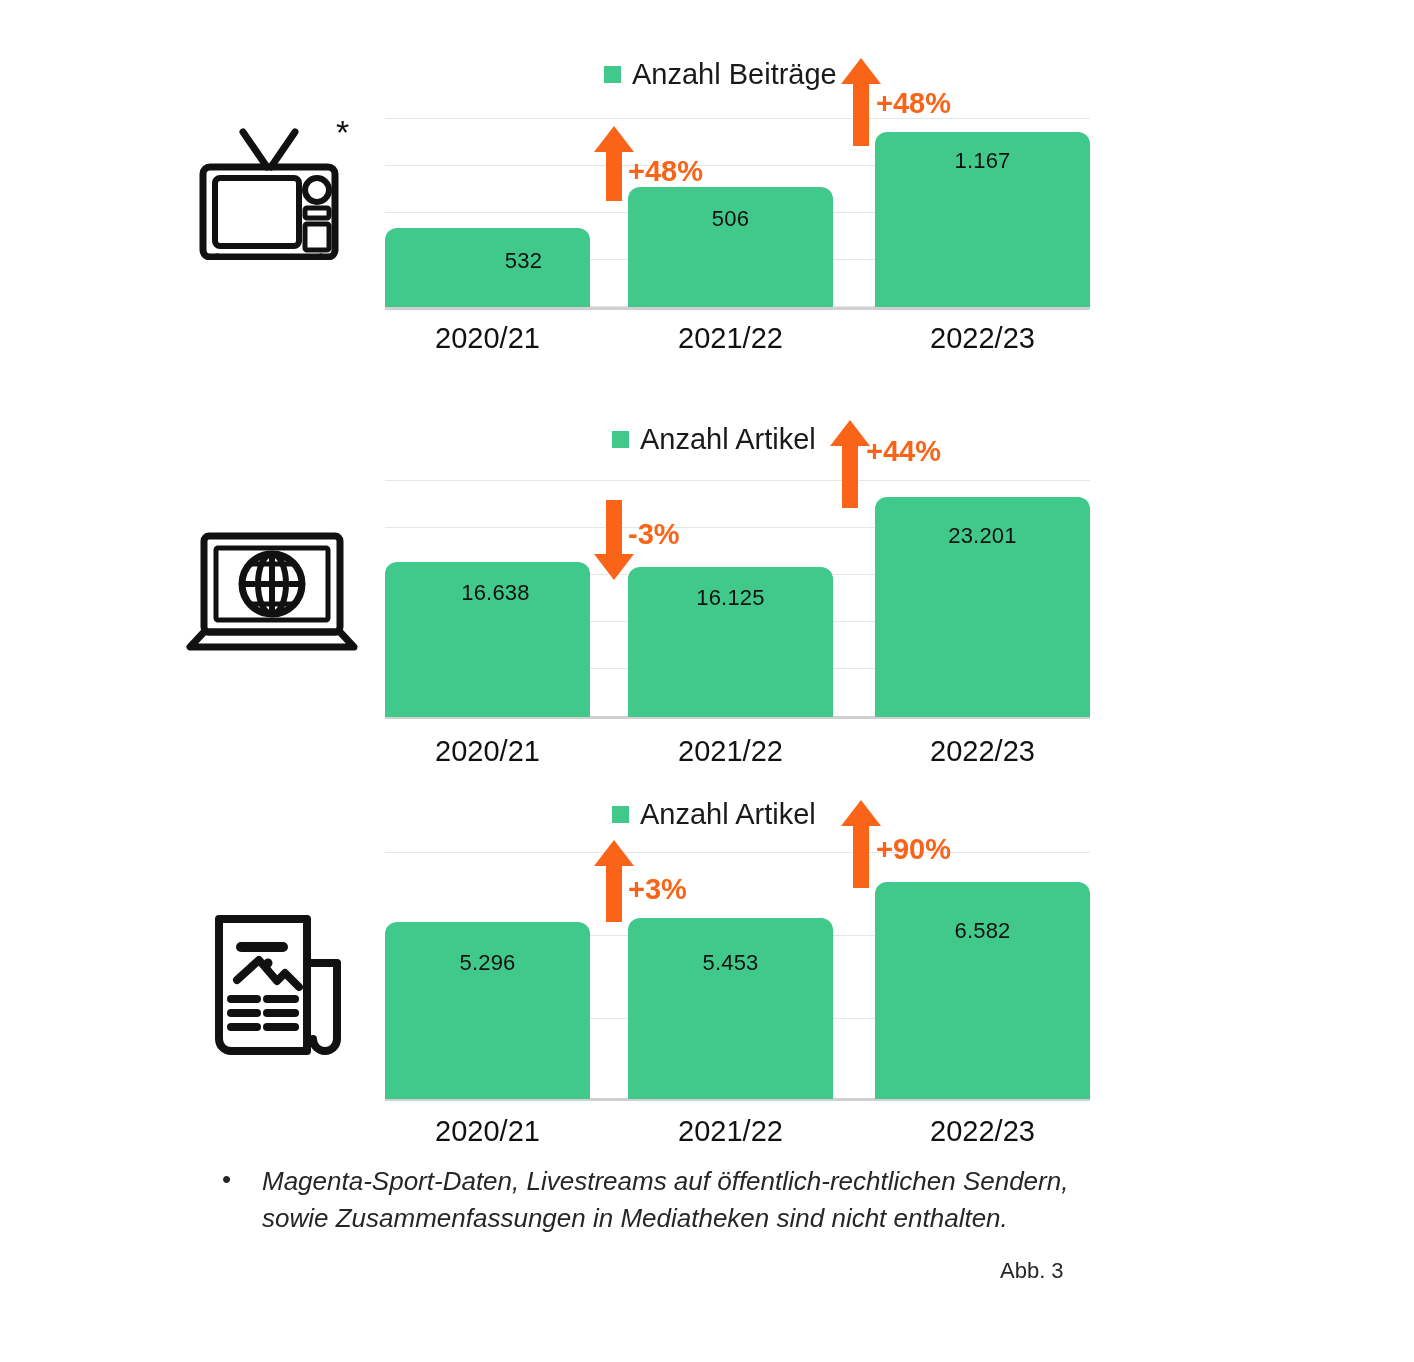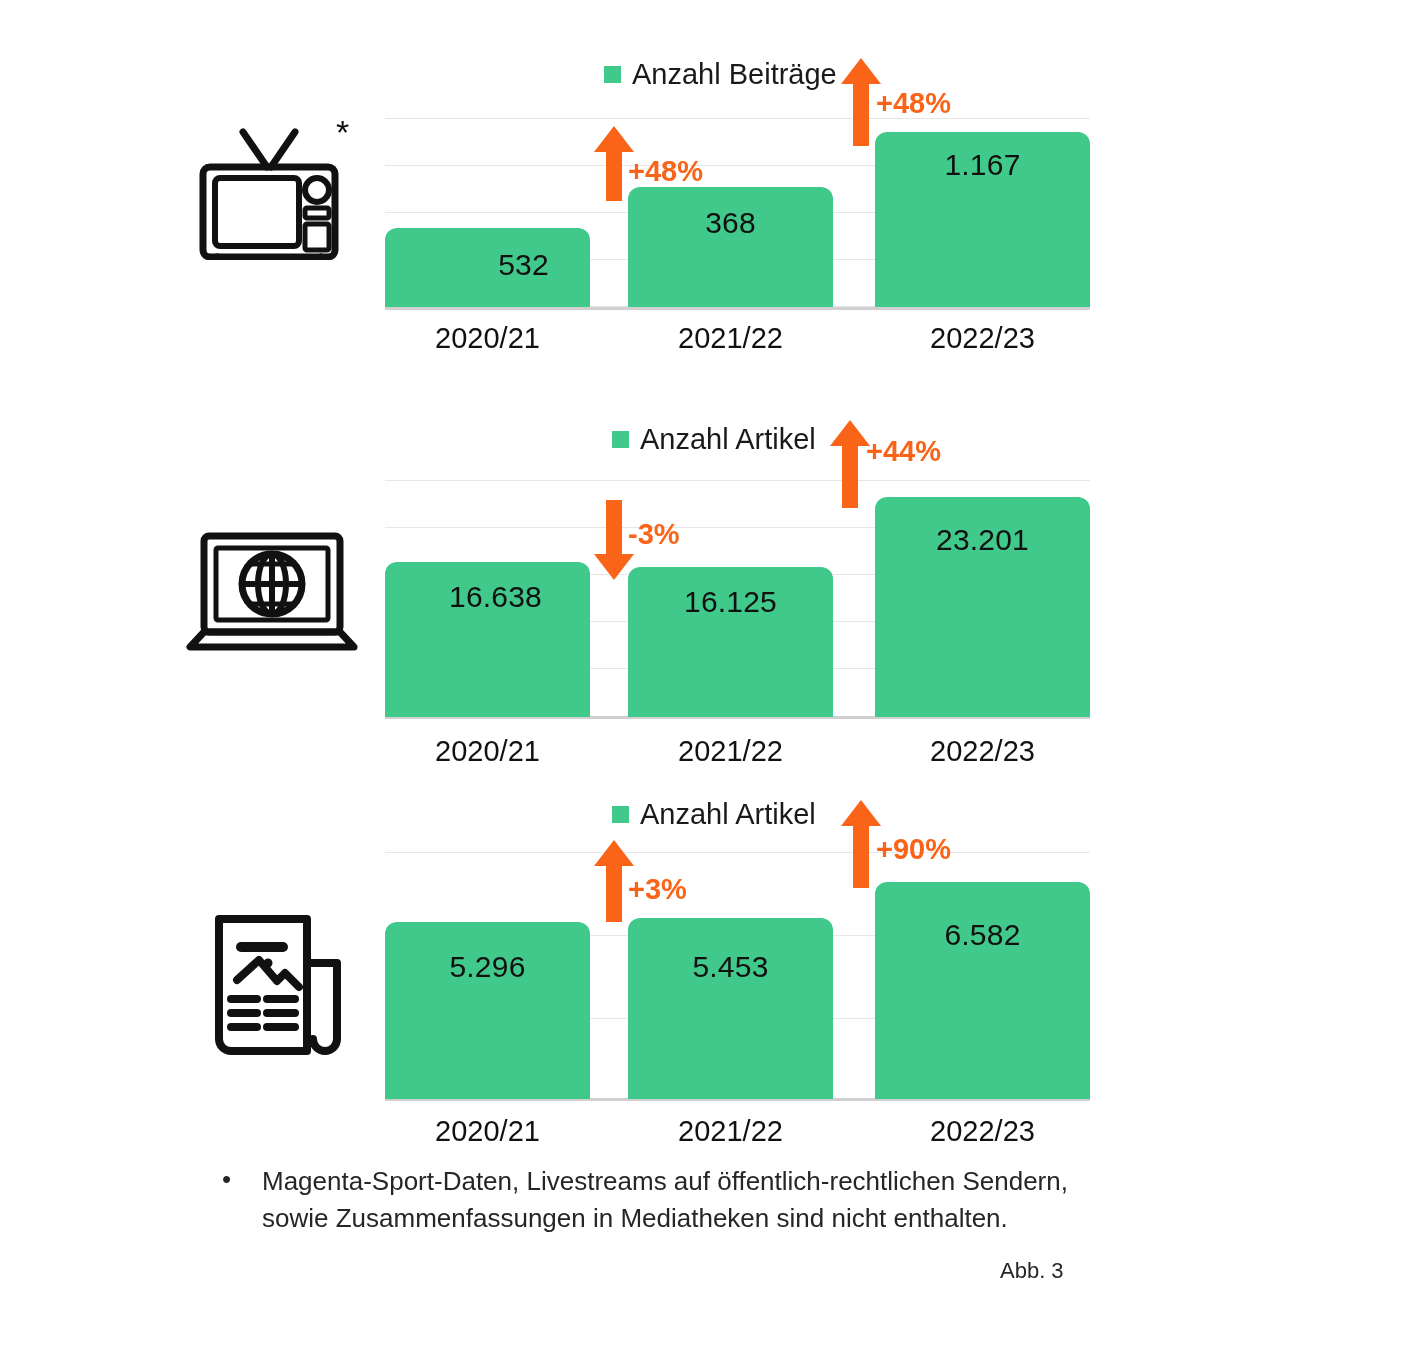--- a/index.html
+++ b/index.html
@@ -24,21 +24,21 @@
 
   .bar{
     position:absolute;
     background:#41c98b;
     border-top-left-radius:12px;
     border-top-right-radius:12px;
   }
   .bar-label{
     position:absolute;
     text-align:center;
-    font-size:30px;
+    font-size:22px;
     color:#111;
     letter-spacing:.2px;
     white-space:nowrap;
   }
   .cat-label{
     position:absolute;
     text-align:center;
     font-size:29px;
     color:#111;
     white-space:nowrap;
@@ -61,21 +61,21 @@
 
   
   .footnote{
     position:absolute;
     font-size:26px;
     color:#262626;
     line-height:1.42;
     width:880px;
   }
   .footnote .bullet{position:absolute;left:0;top:-2px;font-size:26px;}
-  .footnote .ftext{display:block;margin-left:40px;}
+  .footnote .ftext{display:block;margin-left:40px;font-style:italic;}
   .figlabel{
     position:absolute;
     font-size:22px;
     color:#262626;
     white-space:nowrap;
   }
   .star{
     position:absolute;
     font-size:34px;
     line-height:1;
@@ -117,21 +117,21 @@
         <div class="gridline" style="top:196px;"></div>
         <div class="baseline" style="top:197px;"></div>
       </div>
 
       <div class="bar" style="left:0px;width:205px;top:118px;height:79px;"></div>
       <div class="bar" style="left:243px;width:205px;top:77px;height:120px;"></div>
       <div class="bar" style="left:490px;width:215px;top:22px;height:175px;"></div>
     </div>
 
     <div class="bar-label" style="left:401px;top:248px;width:245px;">532</div>
-    <div class="bar-label" style="left:628px;top:206px;width:205px;">368</div>
+    <div class="bar-label" style="left:628px;top:206px;width:205px;">506</div>
     <div class="bar-label" style="left:875px;top:148px;width:215px;">1.167</div>
 
     <div class="arrow" style="left:594px;top:126px;">
       <svg width="40" height="75" viewBox="0 0 40 75">
         <path d="M20 0 L40 26 L28 26 L28 75 L12 75 L12 26 L0 26 Z" fill="#fa6418"></path>
       </svg>
     </div>
     <div class="pct" style="left:628px;top:155px;">+48%</div>
 
     <div class="arrow" style="left:841px;top:58px;">

